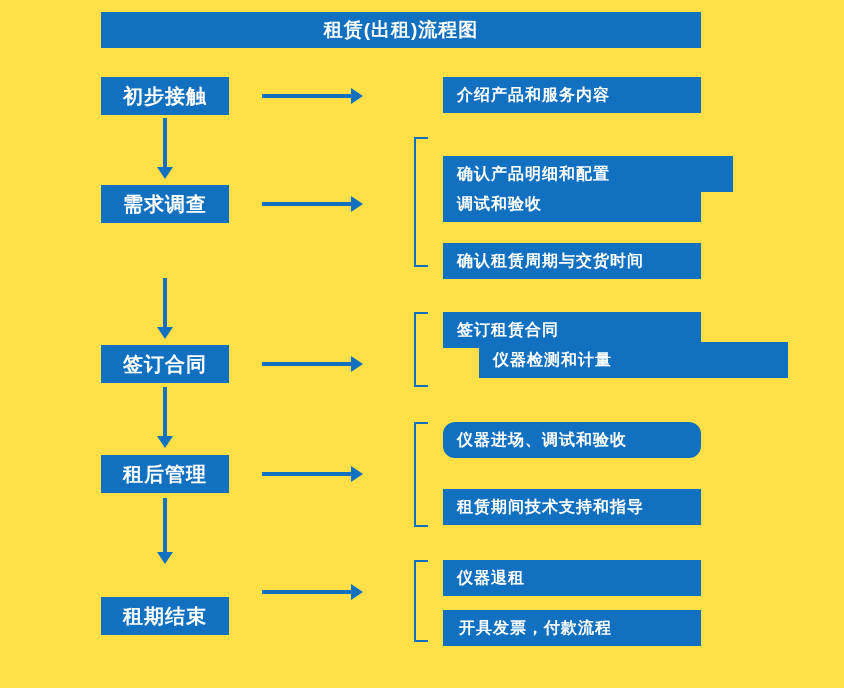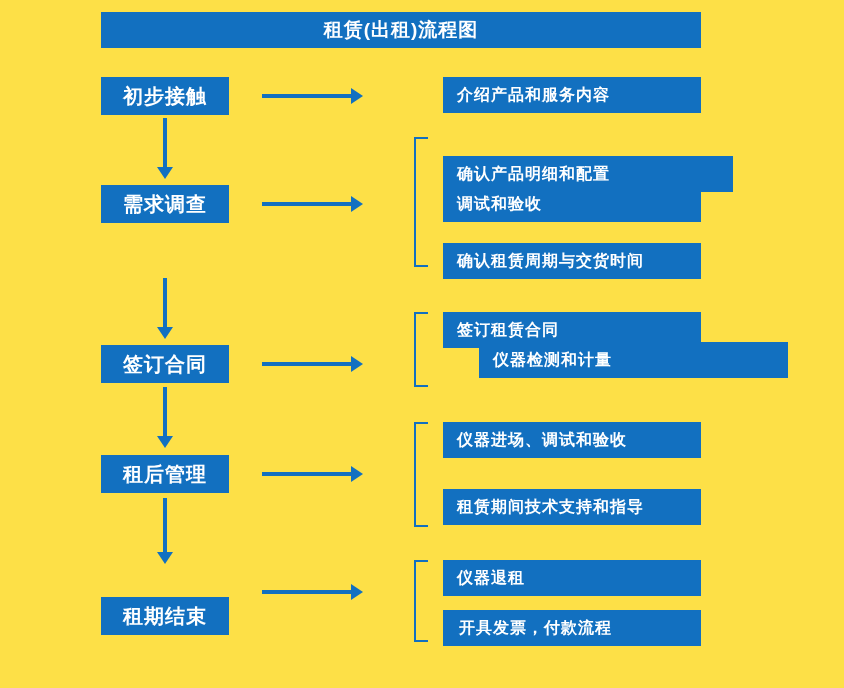--- a/index.html
+++ b/index.html
@@ -129,19 +129,19 @@
 
   <div class="detail-box" style="left:443px; top:77px; width:258px; height:36px;">介绍产品和服务内容</div>
 
   <div class="detail-box" style="left:443px; top:134px; width:290px; height:36px;margin-top:22px;">确认产品明细和配置</div>
   <div class="detail-box" style="left:443px; top:186px; width:258px; height:36px;">调试和验收</div>
   <div class="detail-box" style="left:443px; top:243px; width:258px; height:36px;">确认租赁周期与交货时间</div>
 
   <div class="detail-box" style="left:443px; top:312px; width:258px; height:36px;">签订租赁合同</div>
   <div class="detail-box" style="left:443px; top:342px; width:309px; height:36px;margin-left:36px;">仪器检测和计量</div>
 
-  <div class="detail-box" style="left:443px; top:422px; width:258px; height:36px;">仪器进场、调试和验收</div>
+  <div class="detail-box" style="left:443px; top:422px; width:258px; height:36px;border-radius:12px;">仪器进场、调试和验收</div>
   <div class="detail-box" style="left:443px; top:489px; width:258px; height:36px;">租赁期间技术支持和指导</div>
 
   <div class="detail-box" style="left:443px; top:560px; width:258px; height:36px;">仪器退租</div>
   <div class="detail-box" style="left:443px; top:610px; width:258px; height:36px;padding-left:16px;">开具发票，付款流程</div>
 
 </div>
 
 </body></html>

